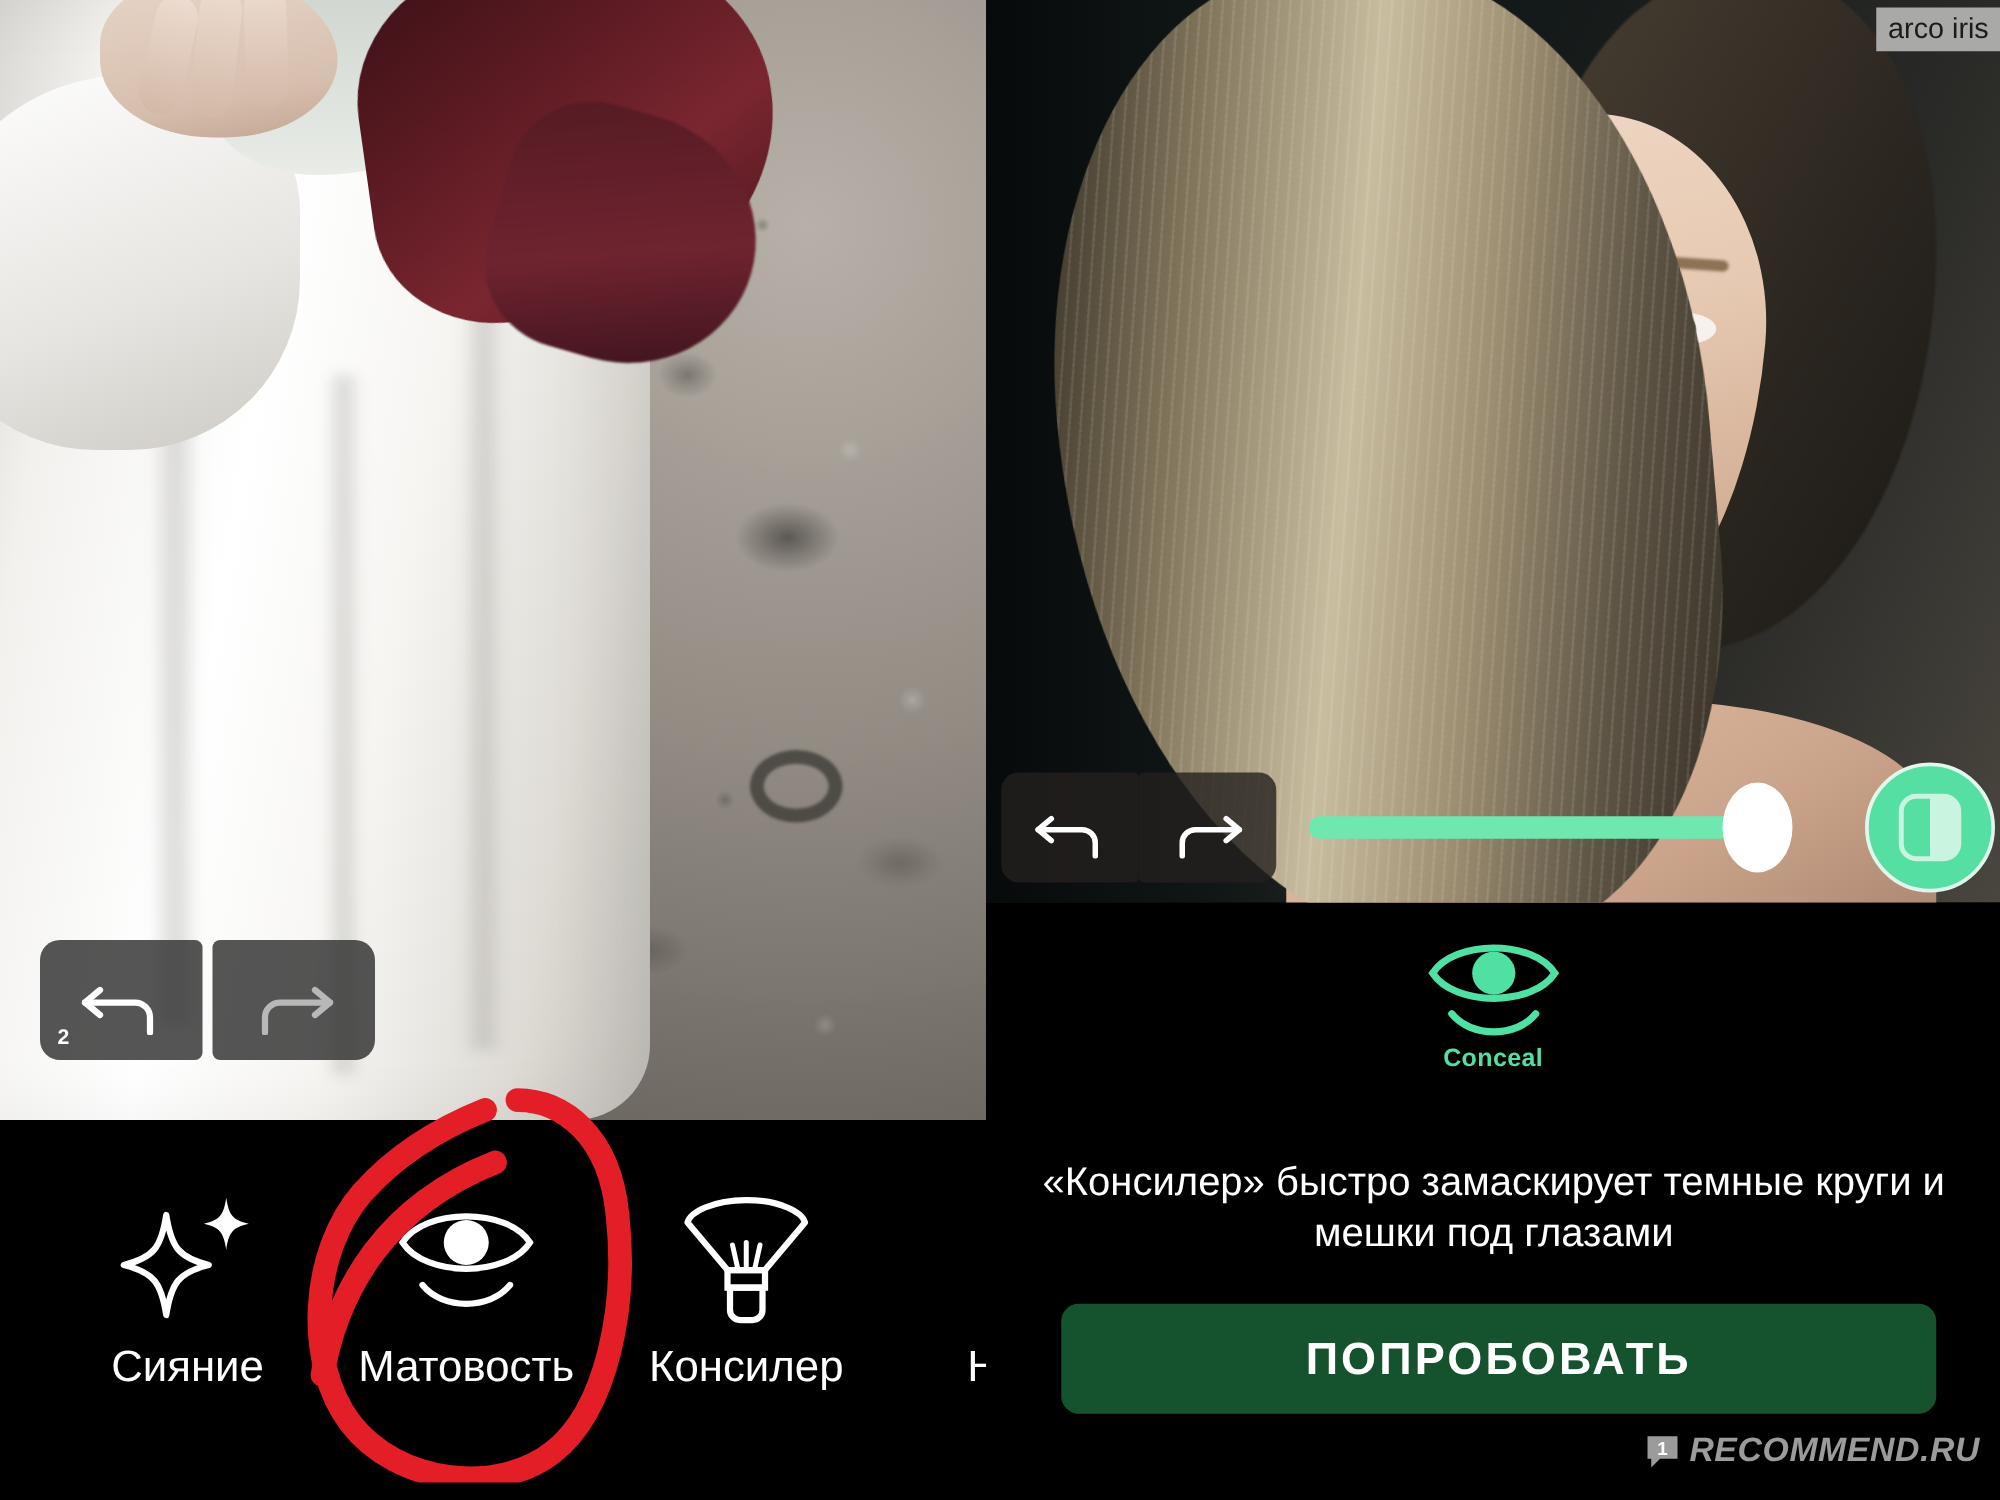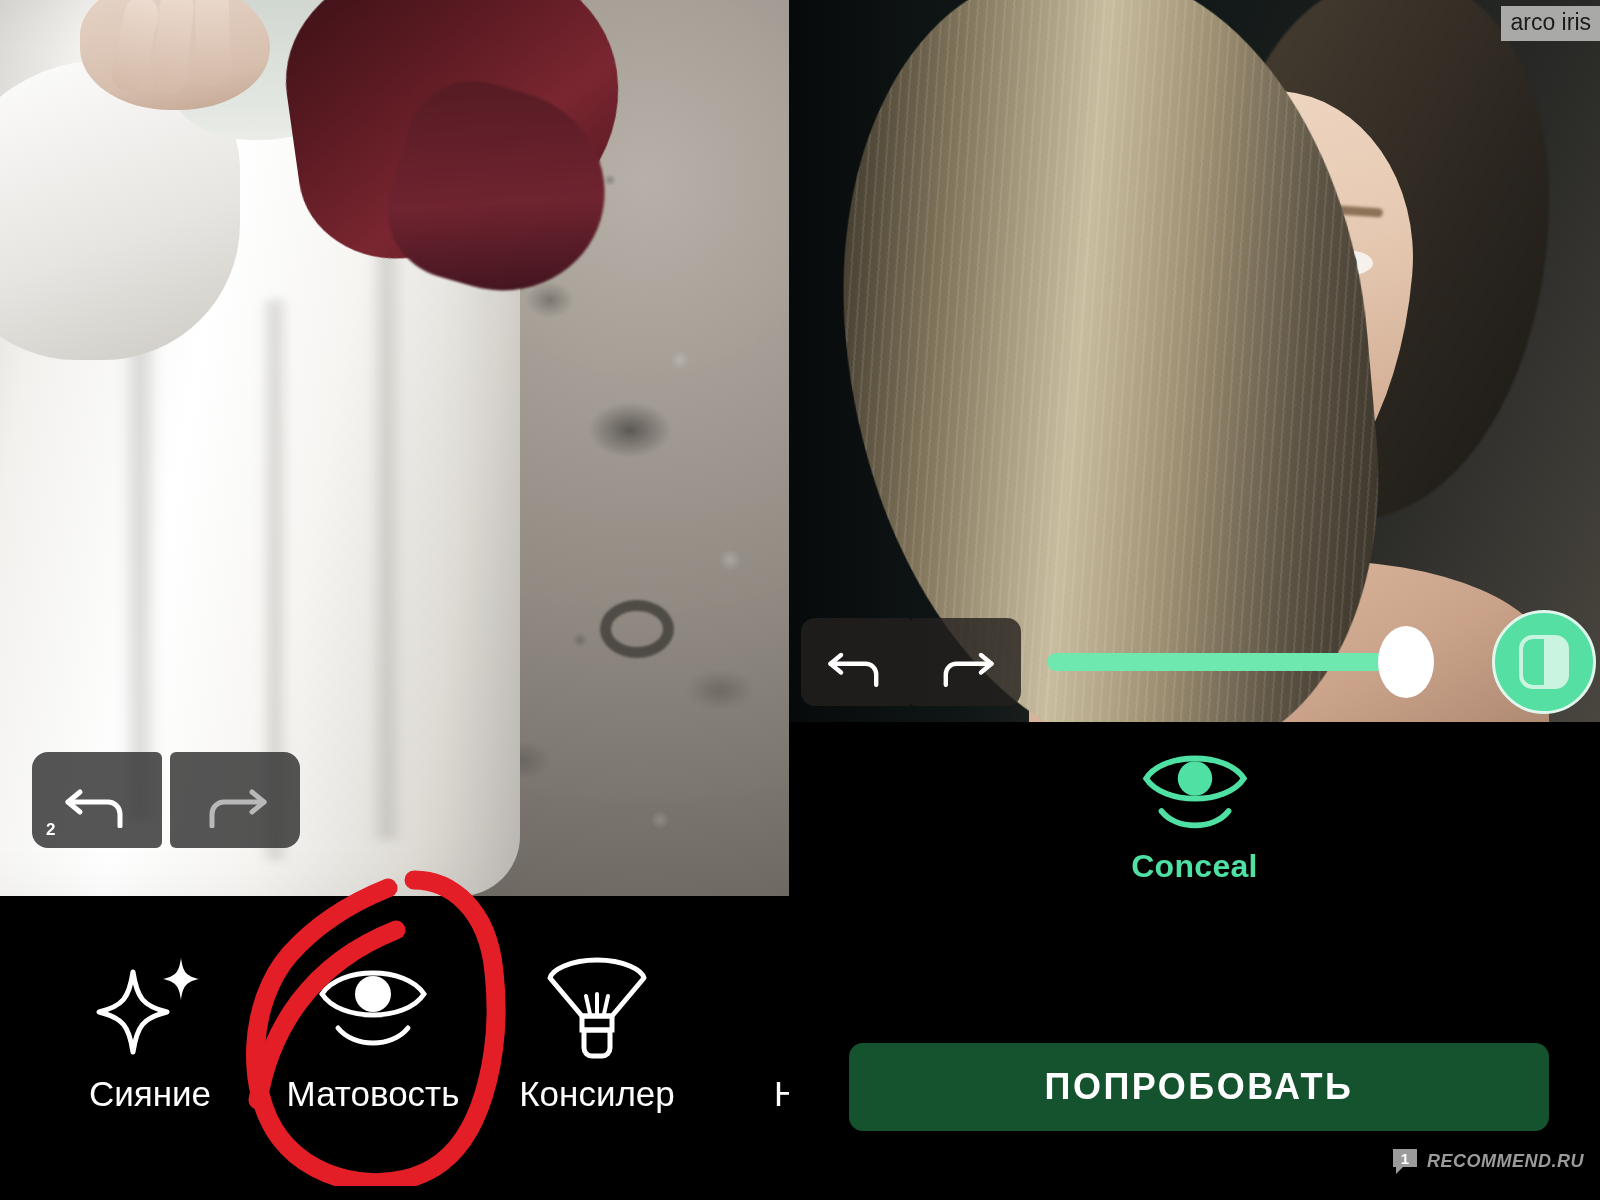--- a/index.html
+++ b/index.html
@@ -172,38 +172,38 @@
   #slider-knob { position:absolute; right:46px; width:56px; height:72px; background:#fff; border-radius:50%; }
   #compare-btn { width:104px; height:104px; border-radius:50%; background:#55dfa2;
                  border:3px solid #dff7ec; display:flex; align-items:center; justify-content:center;
                  margin-right:4px; flex:none; }
 
   
   #mode-row { position:absolute; left:0; top:722px; width:811px; height:190px;
               display:flex; align-items:flex-start; justify-content:center; gap:160px; padding-top:22px; }
   .mode-item { display:flex; flex-direction:column; align-items:center; width:190px; }
   .mode-ico { height:92px; display:flex; align-items:center; justify-content:center; }
-  .mode-label { font-size:32px; font-weight:bold; margin-top:12px; letter-spacing:.3px; }
+  .mode-label { font-size:20px; font-weight:bold; letter-spacing:.3px; }
   .mode-label.active { color:#4fe0a4; }
   .mode-label.inactive { color:#c9c9c9; }
 
   
   #right-desc { position:absolute; left:26px; top:925px; width:760px; text-align:center;
                 color:#fff; font-size:32px; line-height:1.28; }
 
   
   #cta-btn { position:absolute; left:60px; top:1043px; width:700px; height:88px;
              background:#14532d; border-radius:14px; display:flex; align-items:center;
              justify-content:center; }
   #cta-label { color:#fff; font-size:36px; font-weight:bold; letter-spacing:2.5px; }
 
   
   #watermark { position:absolute; right:16px; bottom:24px; display:flex; align-items:center;
                gap:7px; z-index:10; }
-  #wm-text { color:#9b9b9b; font-size:18px; font-weight:bold; font-style:italic; letter-spacing:.5px; }
+  #wm-text { color:#9b9b9b; font-size:27px; font-weight:bold; font-style:italic; letter-spacing:.5px; }
 </style>
 </head>
 <body>
 
 <div id="stage">
 
   <div id="left-panel">
 
     <div id="left-photo">
       <div class="lp-wall"></div>
@@ -356,20 +356,21 @@
             <path d="M12 36 C30 8 96 8 114 36 C96 64 30 64 12 36 Z" fill="none" stroke="#4FE0A4" stroke-width="6"></path>
             <circle cx="63" cy="36" r="18" fill="#4FE0A4"></circle>
             <path d="M28 70 C44 90 82 90 98 70" fill="none" stroke="#4FE0A4" stroke-width="6" stroke-linecap="round"></path>
           </svg>
         </div>
         <div class="mode-label active">Conceal</div>
       </div>
 
     </div>
 
+    <div id="right-desc">«Консилер» быстро замаскирует темные круги и мешки под глазами</div>
 
     <div id="cta-btn">
       <span id="cta-label">ПОПРОБОВАТЬ</span>
     </div>
   </div>
 
   <div id="watermark">
     <svg width="30" height="30" viewBox="0 0 30 30">
       <path d="M3 3 H27 V21 H13 L6 28 V21 H3 Z" fill="#9b9b9b"></path>
       <text x="15" y="18" font-size="15" font-weight="bold" fill="#ffffff" text-anchor="middle" font-family="Liberation Sans, sans-serif">1</text>

